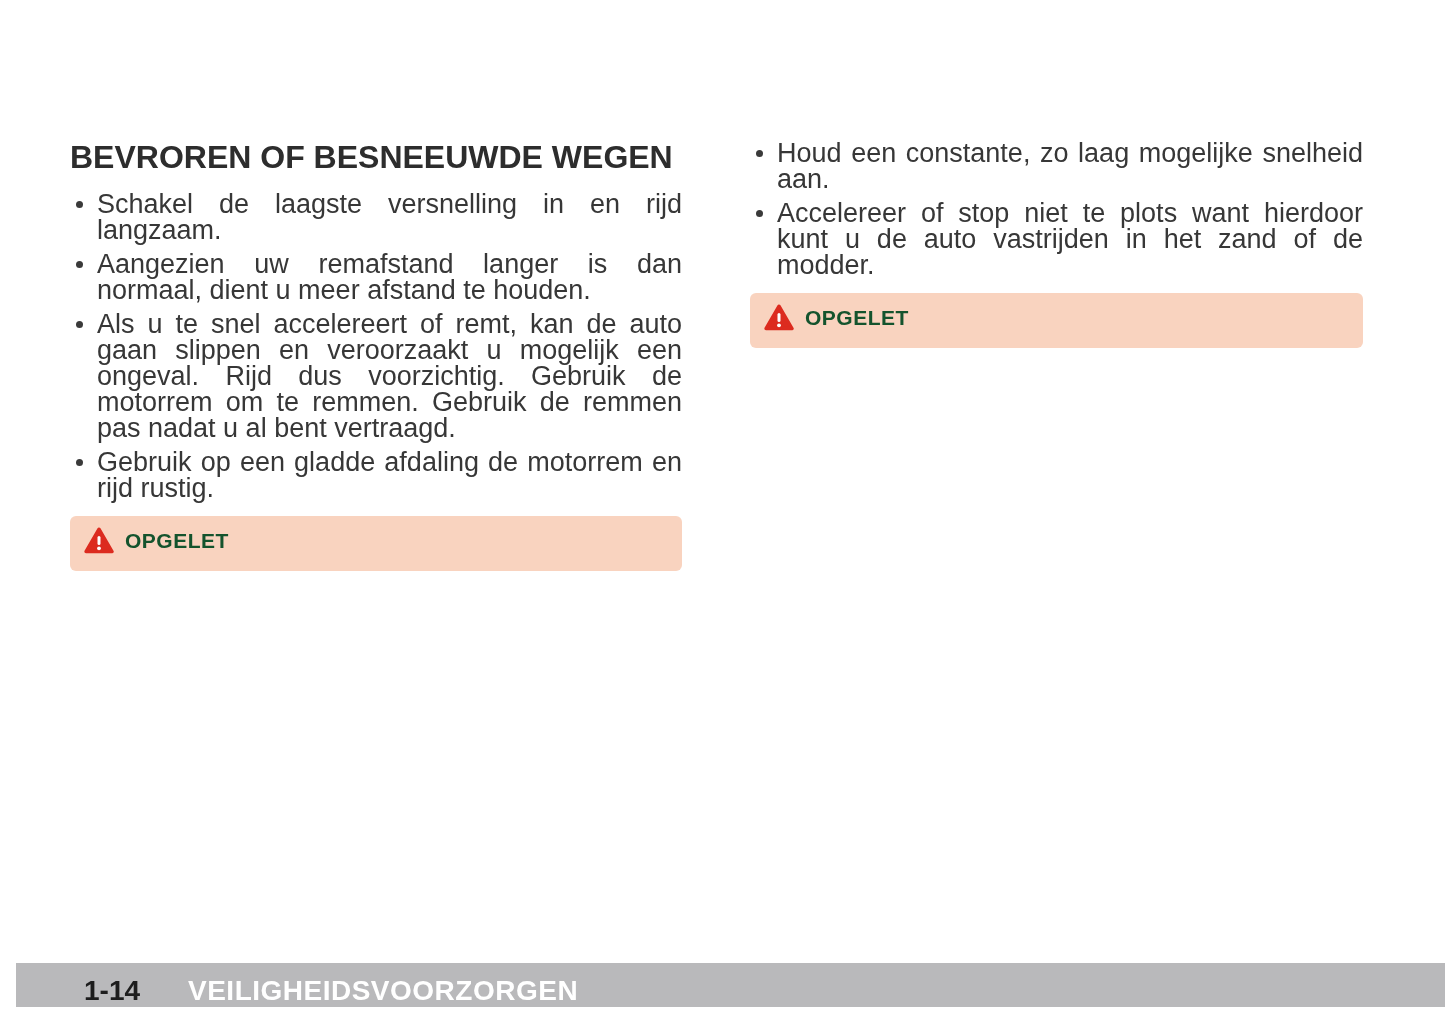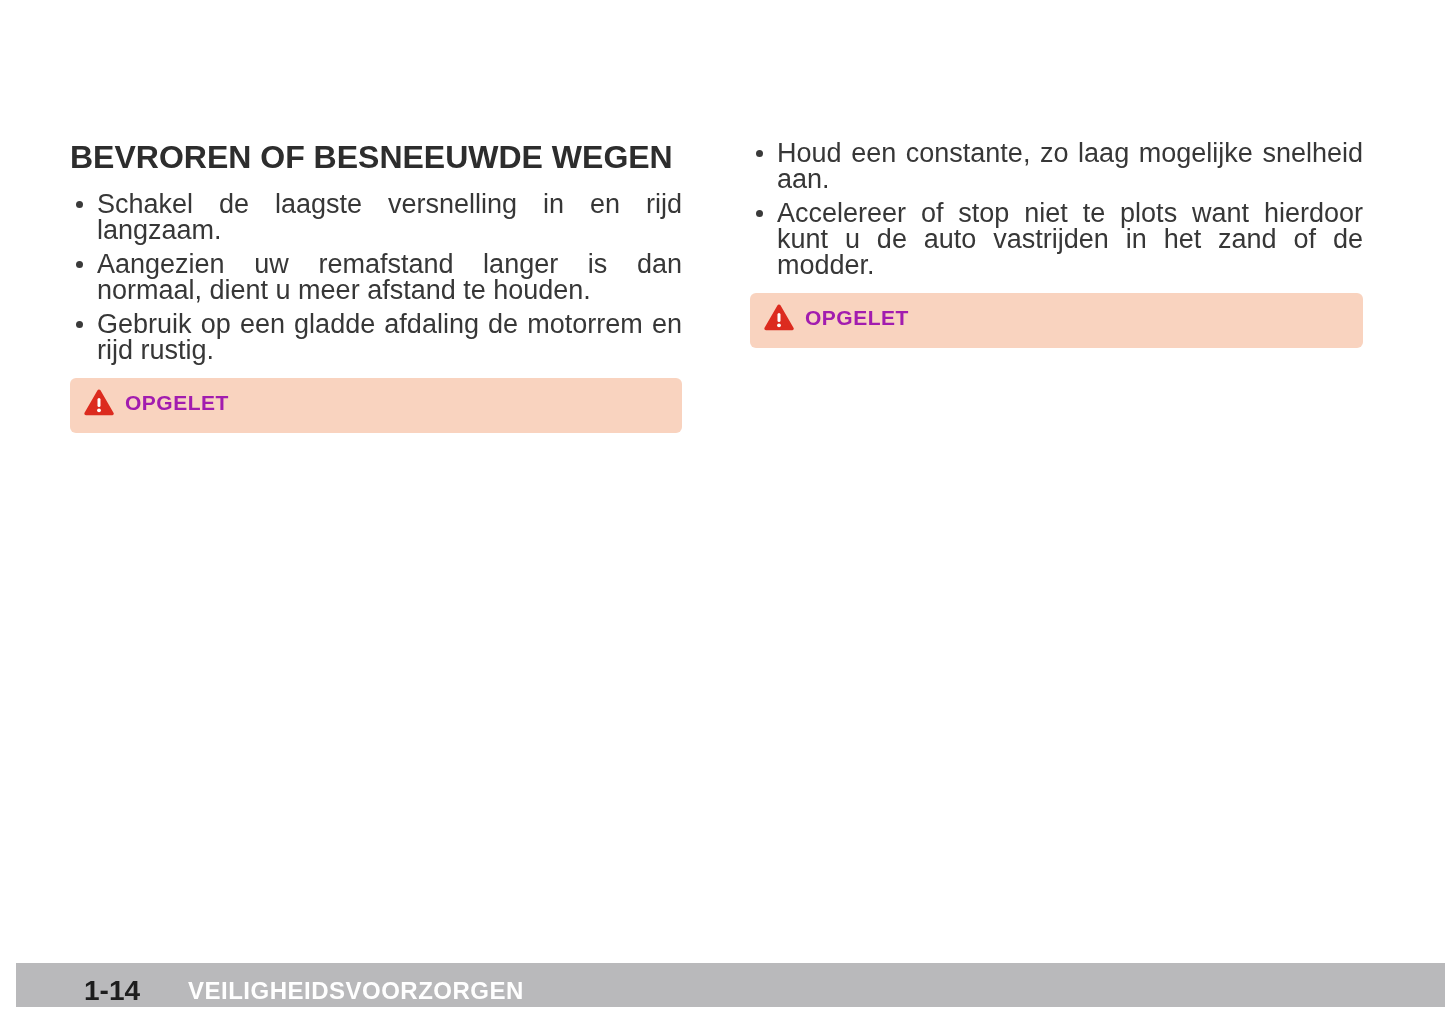--- a/index.html
+++ b/index.html
@@ -68,21 +68,21 @@
     align-items: center;
     margin-bottom: 5px;
   }
   .warnicon {
     display: inline-flex;
     margin-right: 11px;
   }
   .warntitle {
     font-size: 21px;
     font-weight: bold;
-    color: #a21caf;
+    color: #14532d;
     letter-spacing: 0.5px;
   }
   .warntext {
     font-size: 21px;
     line-height: 26px;
     text-align: justify;
     color: #343434;
   }
 
   .footer {
@@ -100,39 +100,43 @@
     line-height: 56px;
     font-size: 28px;
     font-weight: bold;
     color: #1d1d1d;
   }
   .sectitle {
     position: absolute;
     left: 172px;
     top: 0;
     line-height: 56px;
-    font-size: 24px;
+    font-size: 28px;
     font-weight: bold;
     color: #ffffff;
     letter-spacing: 0.5px;
   }
 </style>
 </head>
 <body>
 
 <div class="column left">
   <h1 class="heading">BEVROREN OF BESNEEUWDE WEGEN</h1>
 
   <div class="bullet-item">
     <span class="dot"></span>
     <span class="btext">Schakel de laagste versnelling in en rijd langzaam.</span>
   </div>
   <div class="bullet-item">
     <span class="dot"></span>
     <span class="btext">Aangezien uw remafstand langer is dan normaal, dient u meer afstand te houden.</span>
+  </div>
+  <div class="bullet-item">
+    <span class="dot"></span>
+    <span class="btext">Als u te snel accelereert of remt, kan de auto gaan slippen en veroorzaakt u mogelijk een ongeval. Rijd dus voorzichtig. Gebruik de motorrem om te remmen. Gebruik de remmen pas nadat u al bent vertraagd.</span>
   </div>
   <div class="bullet-item">
     <span class="dot"></span>
     <span class="btext">Gebruik op een gladde afdaling de motorrem en rijd rustig.</span>
   </div>
 
   <div class="warnbox">
     <div class="warnhead">
       <span class="warnicon">
         <svg width="30" height="27" viewBox="0 0 30 27">

